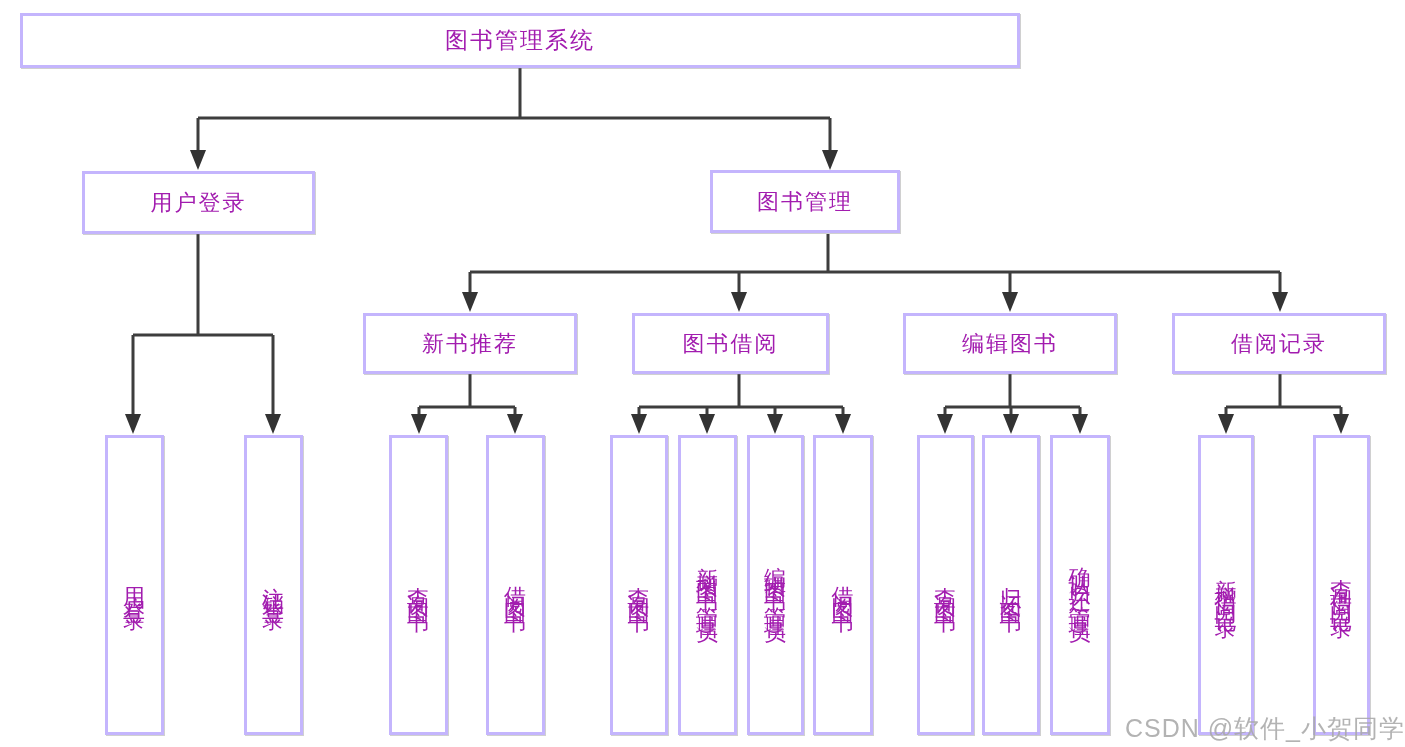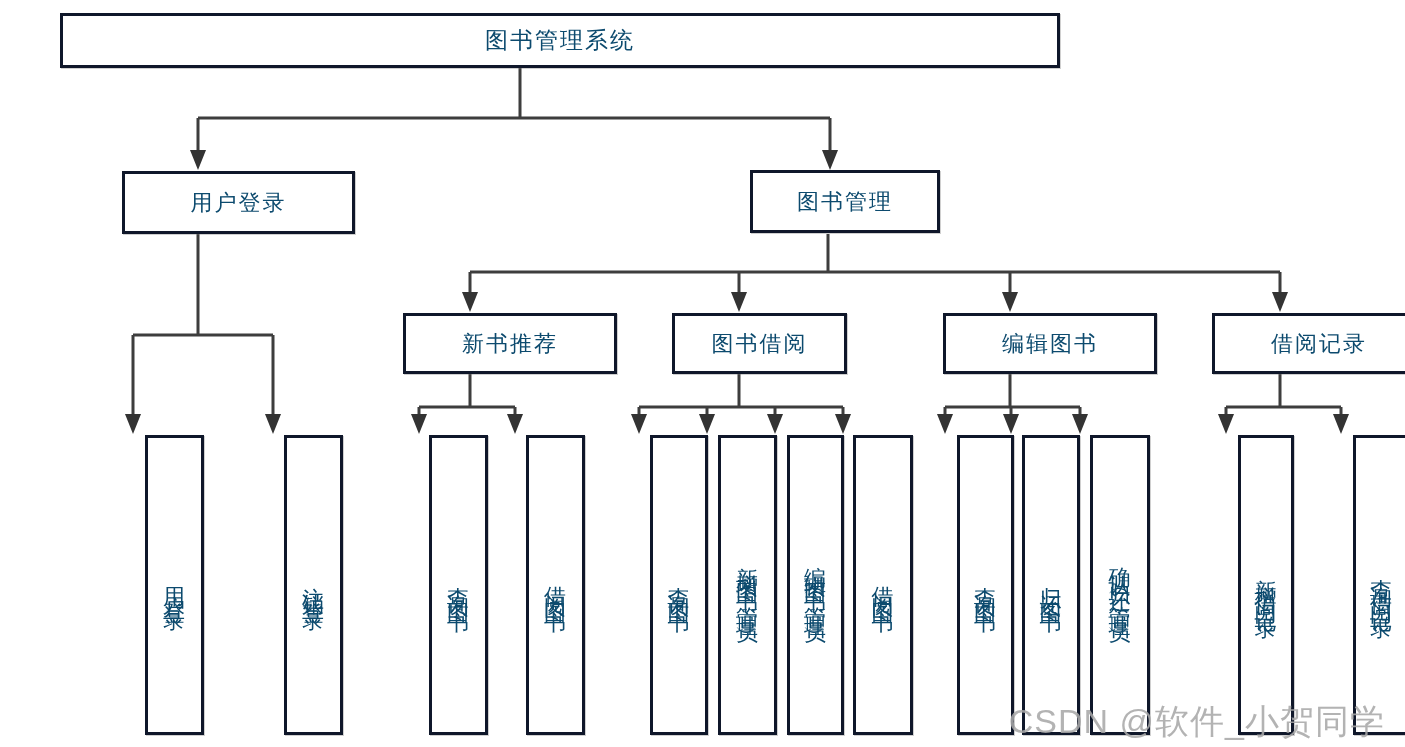--- a/index.html
+++ b/index.html
@@ -8,45 +8,44 @@
     width:1405px;height:747px;
     background:#ffffff;
     font-family:"Liberation Sans","DejaVu Sans",sans-serif;
     overflow:hidden;
   }
   .connectors{position:absolute;left:0;top:0;z-index:1;}
   .box{
     position:absolute;
     z-index:2;
     background:#ffffff;
-    border:3px solid #0f172a;
+    border:3px solid #c4b5fd;
     box-sizing:border-box;
     display:flex;
     align-items:center;
     justify-content:center;
     font-size:22px;
-    color:#0c4a6e;
+    color:#a21caf;
     letter-spacing:2px;
     box-shadow:1px 1px 0 rgba(120,120,120,0.35);
-    margin-left:40px;
   }
   .root-box{font-size:23px;}
   .vbox{
     writing-mode:vertical-rl;
     text-orientation:mixed;
     letter-spacing:8px;
     line-height:1.05;
     font-size:22px;
   }
   .watermark{
     position:absolute;
-    right:20px;
+    right:0;
     bottom:2px;
     z-index:3;
-    font-size:34px;
+    font-size:25px;
     color:rgba(168,168,168,0.88);
     letter-spacing:1px;
     white-space:nowrap;
   }
 </style>
 </head>
 <body>
 
 <div class="canvas">
 
@@ -96,21 +95,21 @@
       <polygon points="1333,414 1349,414 1341,434"></polygon>
     </g>
   </svg>
 
   <div class="box root-box" style="left:20px;top:13px;width:1000px;height:55px">图书管理系统</div>
 
   <div class="box" style="left:82px;top:171px;width:233px;height:63px">用户登录</div>
   <div class="box" style="left:710px;top:170px;width:190px;height:63px">图书管理</div>
 
   <div class="box" style="left:363px;top:313px;width:214px;height:61px">新书推荐</div>
-  <div class="box" style="left:632px;top:313px;width:175px;height:61px">图书借阅</div>
+  <div class="box" style="left:632px;top:313px;width:197px;height:61px">图书借阅</div>
   <div class="box" style="left:903px;top:313px;width:214px;height:61px">编辑图书</div>
   <div class="box" style="left:1172px;top:313px;width:214px;height:61px">借阅记录</div>
 
   <div class="box vbox" style="left:105px;top:435px;width:59px;height:300px">用户登录</div>
   <div class="box vbox" style="left:244px;top:435px;width:59px;height:300px">注销登录</div>
 
   <div class="box vbox" style="left:389px;top:435px;width:59px;height:300px">查询图书</div>
   <div class="box vbox" style="left:486px;top:435px;width:59px;height:300px">借阅图书</div>
 
   <div class="box vbox" style="left:610px;top:435px;width:58px;height:300px">查询图书</div>

